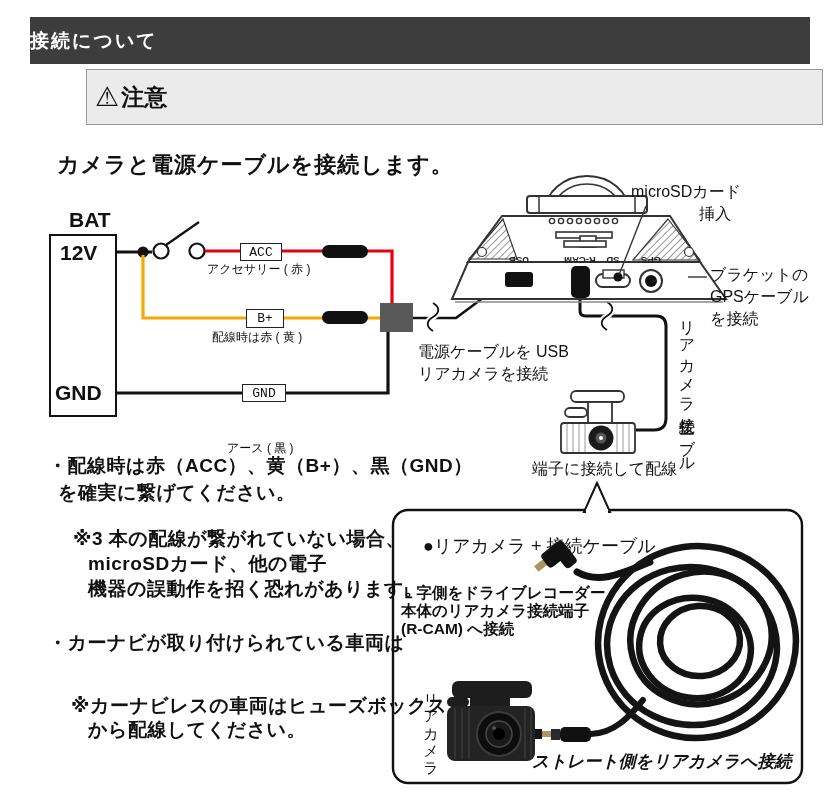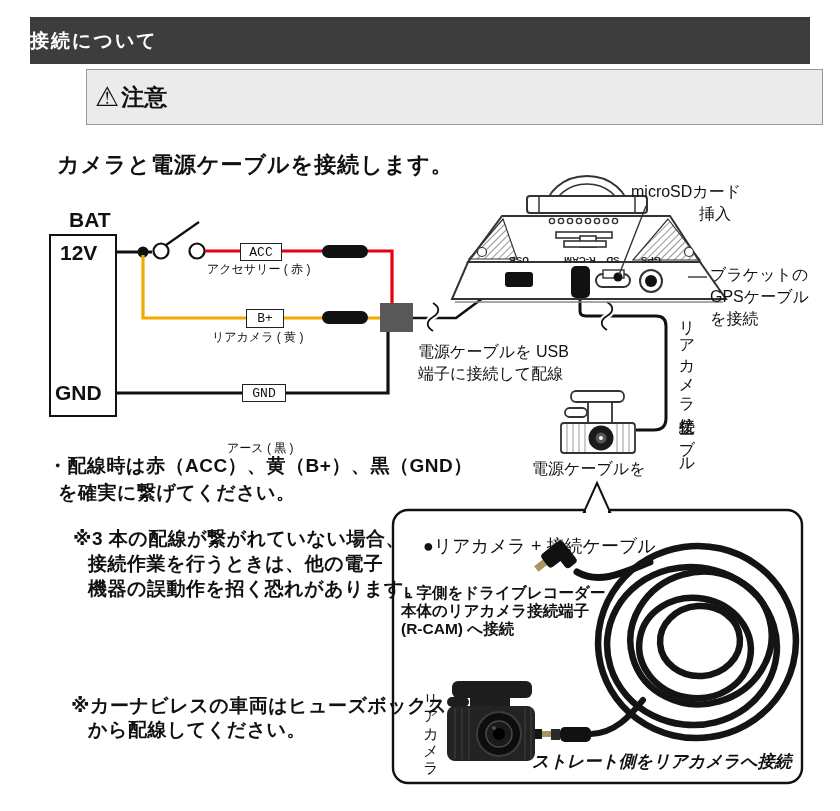--- a/index.html
+++ b/index.html
@@ -218,45 +218,46 @@
   <div id="heading" class="abs">カメラと電源ケーブルを接続します。</div>
 
   <div id="bat-title" class="abs">BAT</div>
   <div id="bat-box" class="abs"></div>
   <div id="bat-12v" class="abs">12V</div>
   <div id="bat-gnd" class="abs">GND</div>
 
   <div class="wire-tag" style="left:240px;top:243px;width:40px;height:16px;">ACC</div>
   <div class="wire-label" style="left:207px;top:261px;">アクセサリー ( 赤 )</div>
   <div class="wire-tag" style="left:246px;top:309px;width:36px;height:17px;">B+</div>
-  <div class="wire-label" style="left:212px;top:329px;">リアカメラ ( 黄 )</div>
+  <div class="wire-label" style="left:212px;top:329px;">配線時は赤 ( 黄 )</div>
   <div class="wire-tag" style="left:242px;top:384px;width:42px;height:16px;">GND</div>
   <div class="wire-label" style="left:227px;top:402px;margin-top:38px;">アース ( 黒 )</div>
 
   <div class="callout" style="left:631px;top:181px;">
     <div>microSDカード</div>
     <div style="margin-left:68px;">挿入</div>
   </div>
   <div class="callout" style="left:710px;top:264px;">
     <div>ブラケットの</div>
     <div>GPSケーブル</div>
     <div>を接続</div>
   </div>
   <div class="callout" style="left:418px;top:341px;">
     <div>電源ケーブルを USB</div>
-    <div>端子に接続して配線</div>
+    <div>リアカメラを接続</div>
   </div>
   <div class="vtext" style="left:676px;top:309px;">リアカメラ接続ケーブル</div>
-  <div class="callout" style="left:532px;top:458px;">電源ケーブルを</div>
+  <div class="callout" style="left:532px;top:458px;">端子に接続して配線</div>
 
   <div class="note-line" style="left:48px;top:453px;">・配線時は赤（ACC）、黄（B+）、黒（GND）</div>
   <div class="note-line" style="left:58px;top:480px;">を確実に繋げてください。</div>
   <div class="note-line" style="left:73px;top:526px;">※3 本の配線が繋がれていない場合、</div>
-  <div class="note-line" style="left:88px;top:551px;">接続作業を行うときは、他の電子</div>
+  <div class="note-line" style="left:88px;top:551px;">microSDカード、他の電子</div>
   <div class="note-line" style="left:88px;top:576px;">機器の誤動作を招く恐れがあります。</div>
+  <div class="note-line" style="left:48px;top:630px;">・カーナビが取り付けられている車両は</div>
   <div class="note-line" style="left:71px;top:693px;">※カーナビレスの車両はヒューズボックス</div>
   <div class="note-line" style="left:88px;top:717px;">から配線してください。</div>
 
   <div id="box-title" class="abs">●リアカメラ + 接続ケーブル</div>
   <div class="lnote" style="top:583px;">Ｌ字側をドライブレコーダー</div>
   <div class="lnote" style="top:601px;">本体のリアカメラ接続端子</div>
   <div class="lnote" style="top:619px;">(R-CAM) へ接続</div>
   <div id="cam-vlabel" class="abs">リアカメラ</div>
   <div id="straight-note" class="abs">ストレート側をリアカメラへ接続</div>
 

